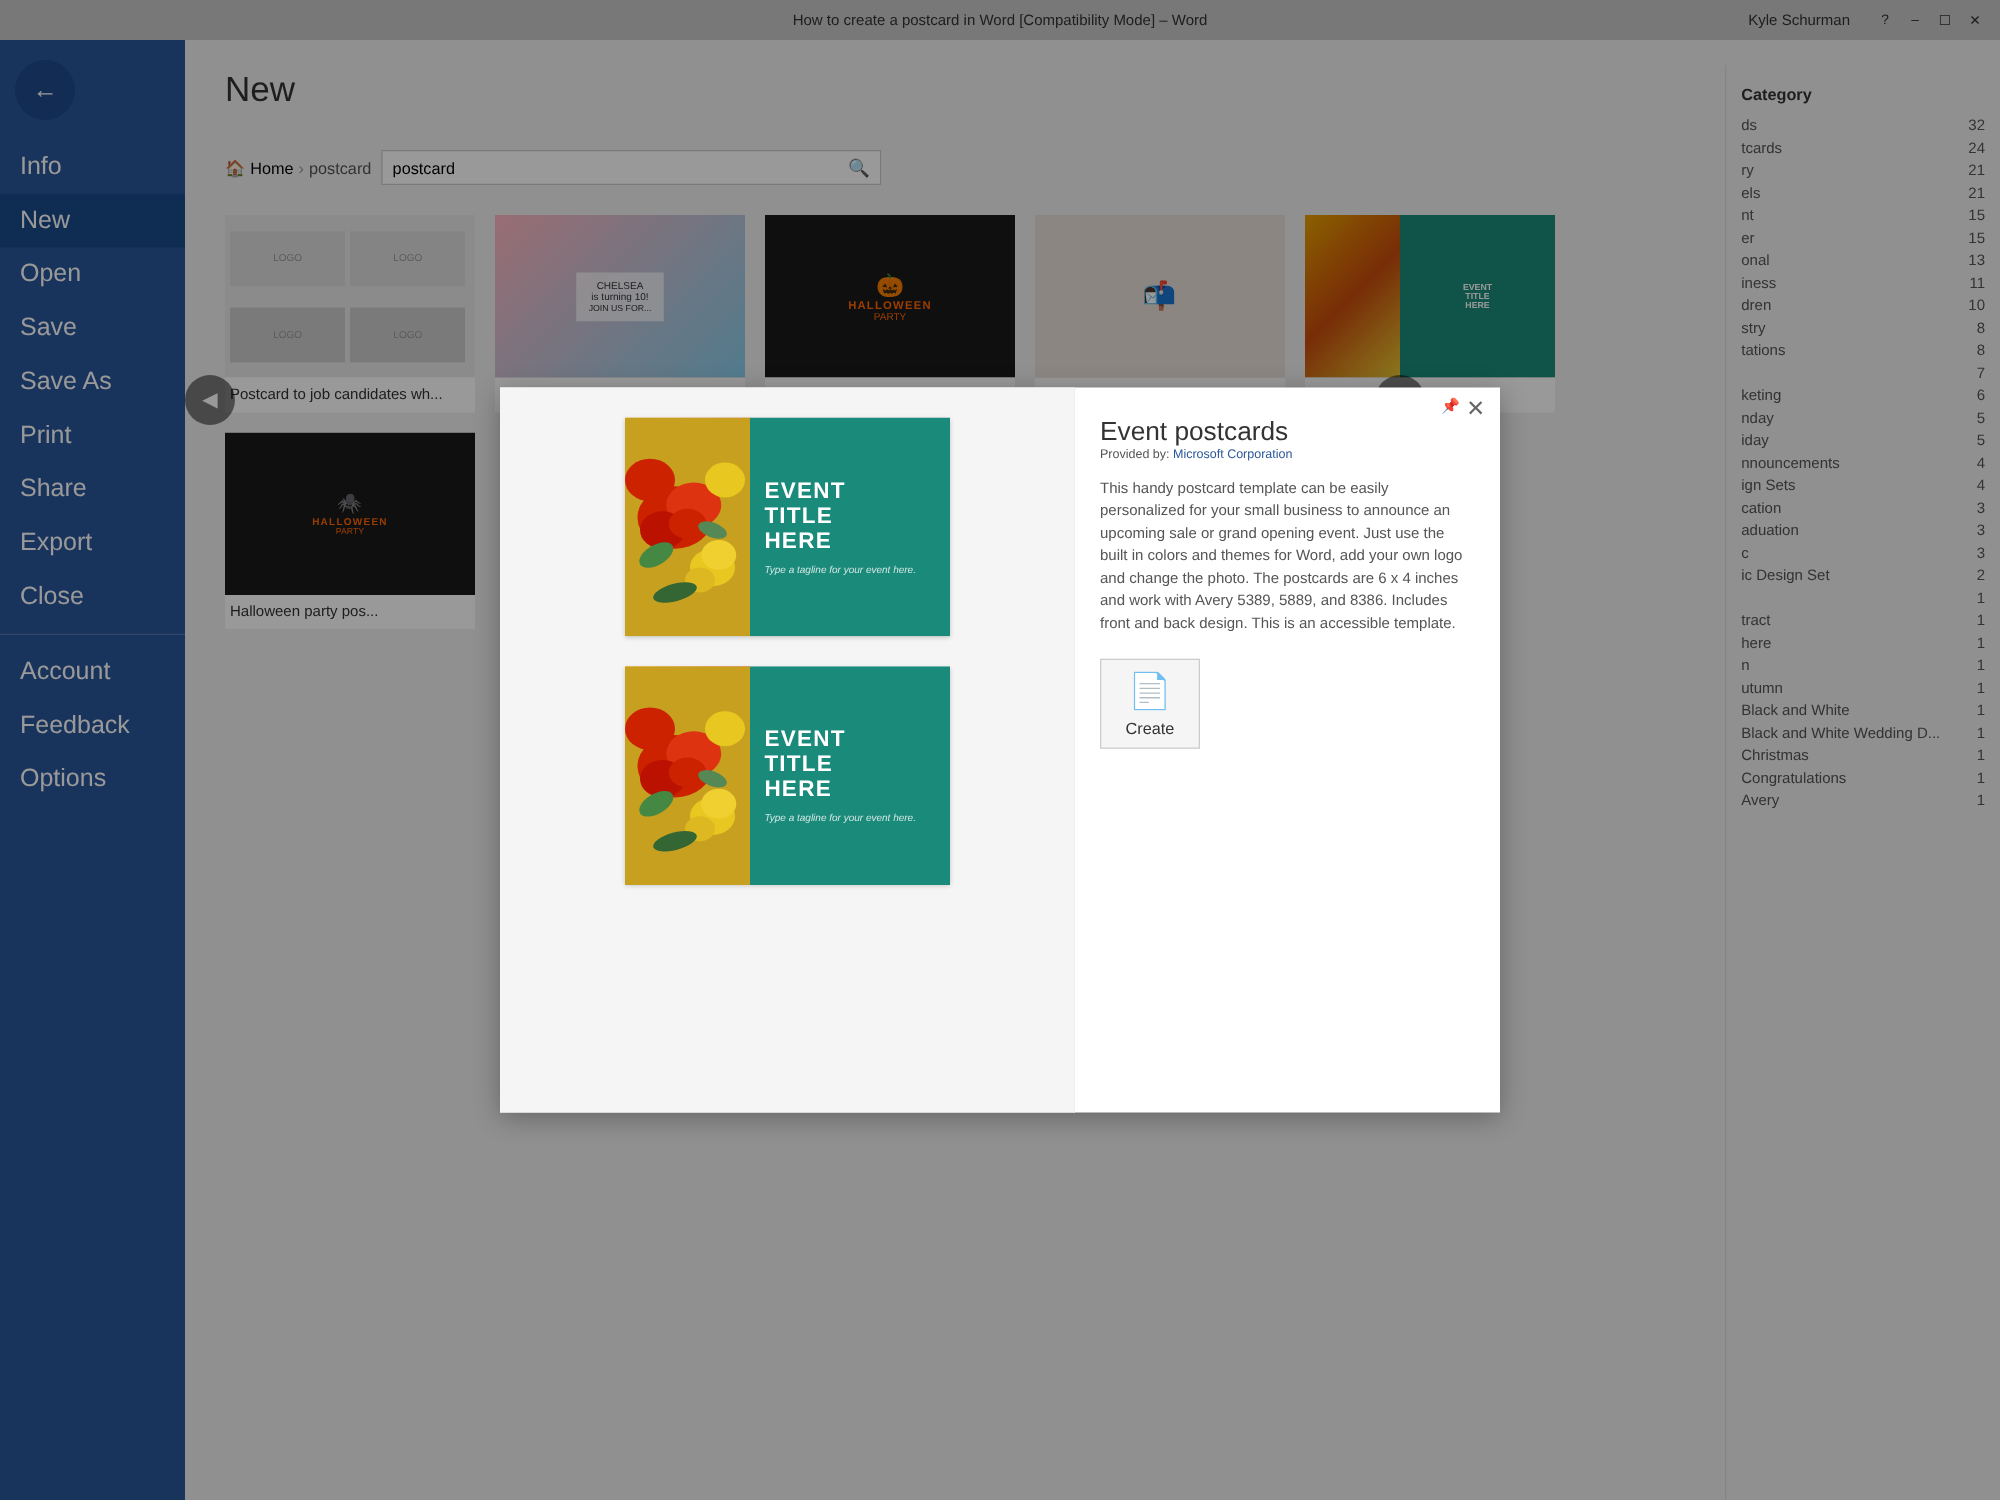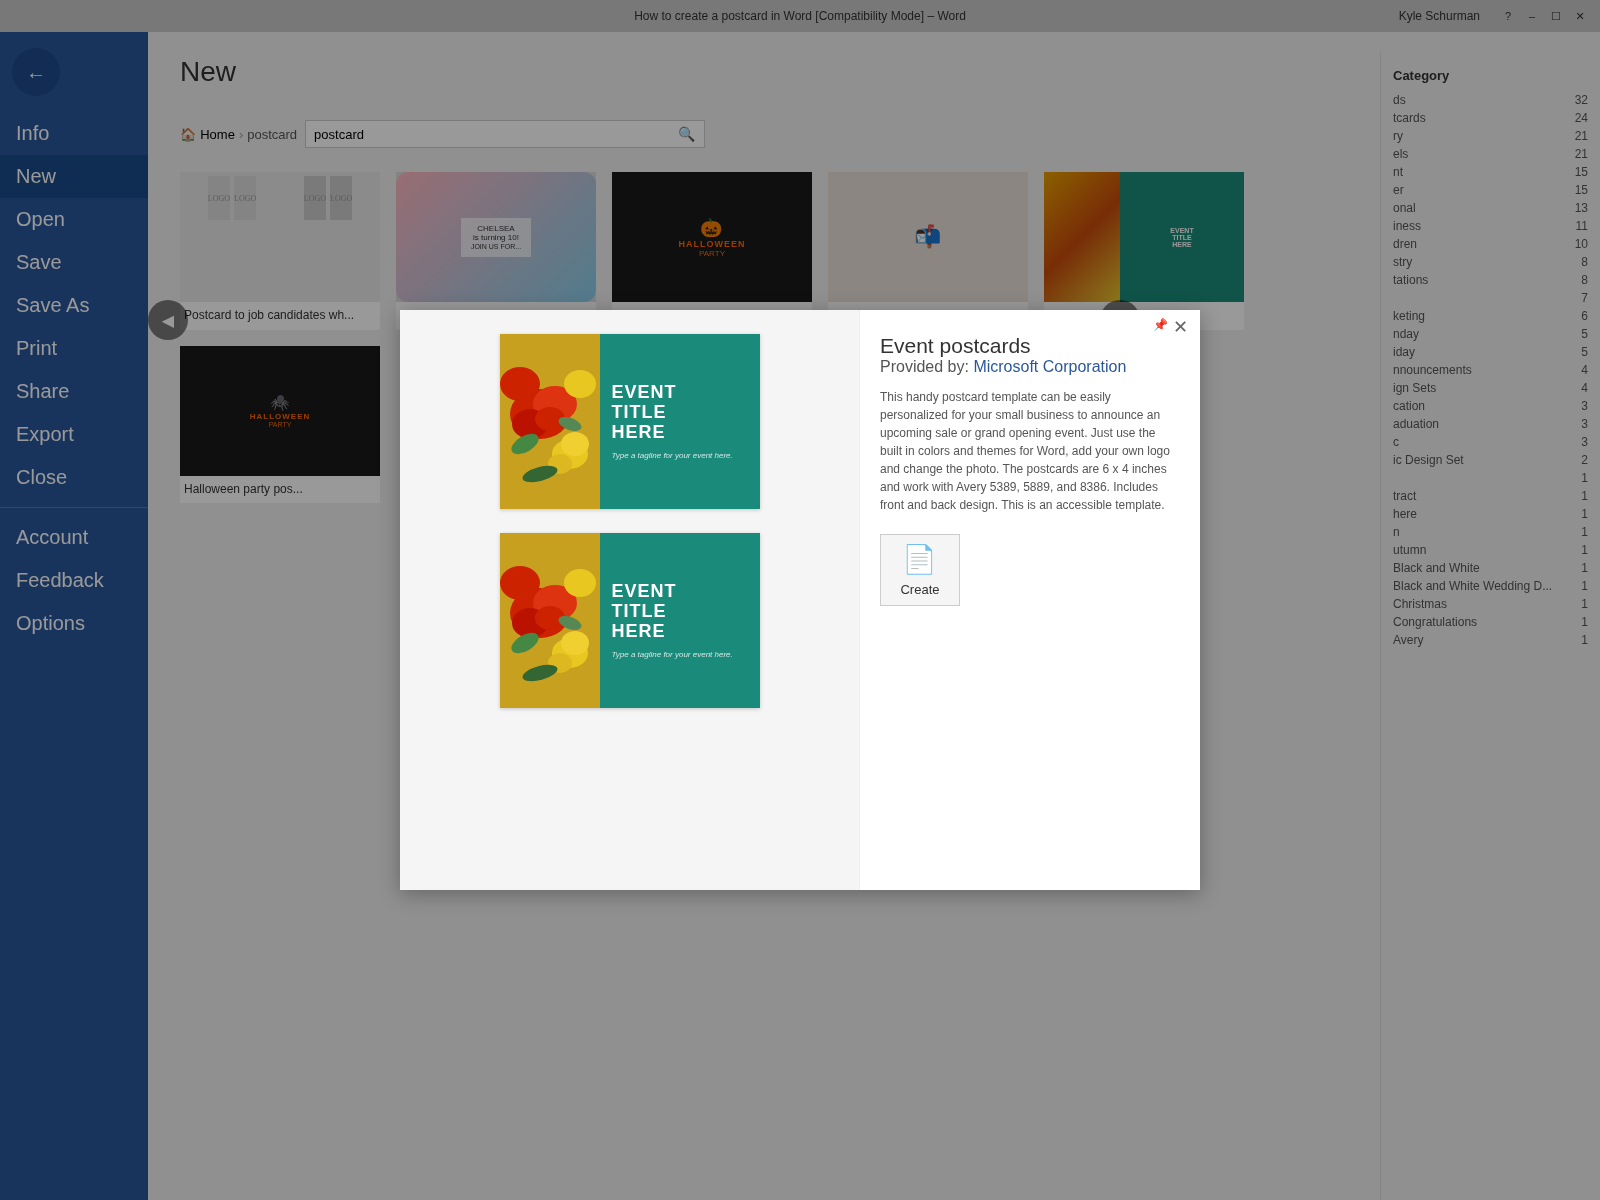--- a/index.html
+++ b/index.html
@@ -101,21 +101,21 @@
       position: absolute; top: 8px; right: 12px; font-size: 18px; cursor: pointer;
       color: #666; background: none; border: none; z-index: 10; line-height: 1;
     }
     .modal-preview {
       width: 460px; min-height: 580px; background: #f5f5f5;
       display: flex; flex-direction: column; align-items: center; padding: 24px; gap: 24px;
       border-right: 1px solid #eee;
     }
     .modal-info { flex: 1; padding: 24px 20px; }
     .modal-title { font-size: 21px; font-weight: 300; color: #333; margin-bottom: 0; }
-    .modal-provider { font-size: 16px; color: #555; margin-bottom: 12px; }
+    .modal-provider { font-size: 10px; color: #555; margin-bottom: 12px; }
     .modal-provider-link { color: #2b579a; text-decoration: none; }
     .modal-description { font-size: 12px; color: #555; line-height: 1.5; margin-bottom: 20px; }
     .create-btn {
       width: 80px; padding: 8px; border: 1px solid #ccc; background: #f5f5f5;
       cursor: pointer; display: flex; flex-direction: column; align-items: center; gap: 6px;
       font-size: 13px; color: #333;
     }
     .create-icon { font-size: 28px; }
 
     
@@ -141,21 +141,20 @@
       width: 38%; background: linear-gradient(135deg, #e8a000, #c84b0c, #e8c832);
     }
     .thumb-text {
       flex: 1; background: #1a8a7a; display: flex; flex-direction: column;
       align-items: center; justify-content: center; color: white; font-size: 7px;
       font-weight: bold; text-align: center; padding: 4px;
     }
     .thumb-birthday {
       width: 100%; height: 100%; background: linear-gradient(135deg, #ff69b4, #87ceeb);
       position: relative;
-      border-radius: 12px;
     }
 
     .modal-pin { font-size: 12px; color: #999; position: absolute; top: 8px; right: 32px; cursor: pointer; }
   </style>
 </head>
 <body>
 
 <div class="title-bar">
   <span class="title-bar-text">How to create a postcard in Word [Compatibility Mode] – Word</span>
   <div class="title-bar-controls">
@@ -226,21 +225,21 @@
   </div>
 
   <div style="position:relative; padding: 8px 32px; display: flex; flex-wrap: wrap; gap: 16px; width: calc(100% - 220px);">
 
     <div style="position:absolute; left: -10px; top: 45%; z-index:5;">
       <div class="nav-arrow nav-arrow-left">◀</div>
     </div>
 
     <div class="template-card">
       <div class="template-thumb">
-        <div style="width:100%;height:100%;background:#e8e8e8;display:flex;flex-direction:row;justify-content:space-around;padding:4px;font-family:Liberation Serif, serif;">
+        <div style="width:100%;height:100%;background:#e8e8e8;display:flex;flex-direction:column;justify-content:space-around;padding:4px;">
           <div style="display:flex;gap:4px;">
             <div style="width:48%;height:44px;background:#ddd;display:flex;align-items:center;justify-content:center;font-size:8px;color:#999;">LOGO</div>
             <div style="width:48%;height:44px;background:#ddd;display:flex;align-items:center;justify-content:center;font-size:8px;color:#999;">LOGO</div>
           </div>
           <div style="display:flex;gap:4px;">
             <div style="width:48%;height:44px;background:#ccc;display:flex;align-items:center;justify-content:center;font-size:8px;color:#999;">LOGO</div>
             <div style="width:48%;height:44px;background:#ccc;display:flex;align-items:center;justify-content:center;font-size:8px;color:#999;">LOGO</div>
           </div>
         </div>
       </div>

